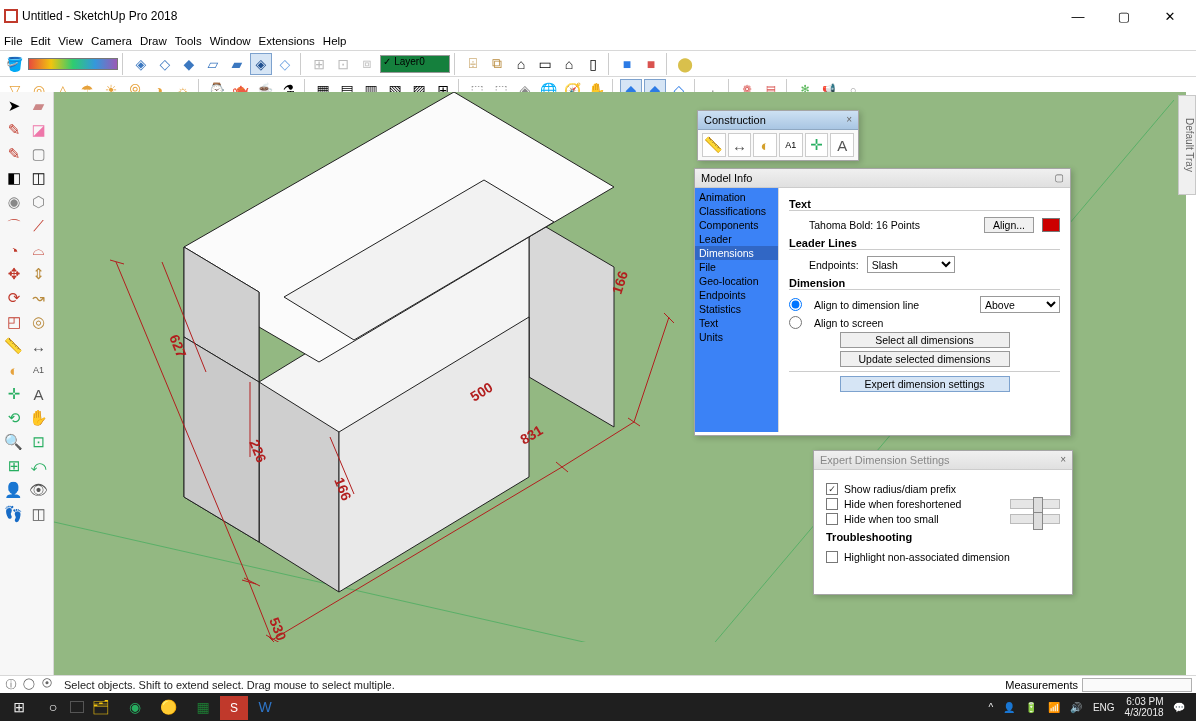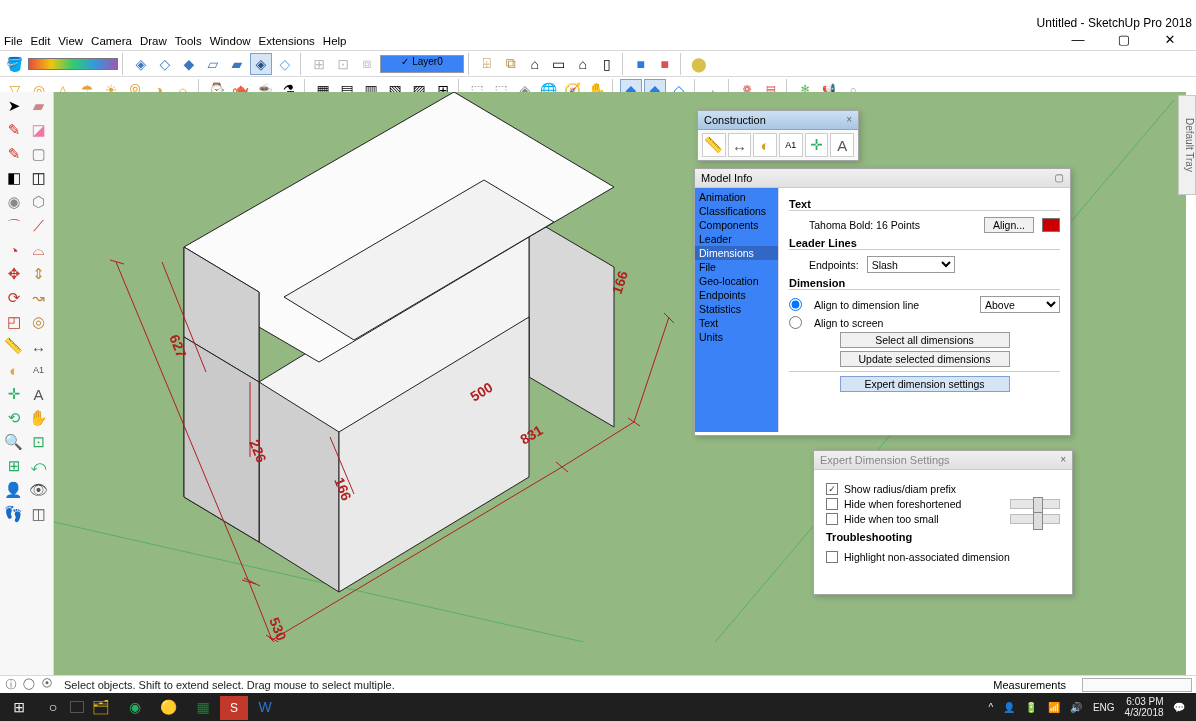--- a/index.html
+++ b/index.html
@@ -1,32 +1,32 @@
 <!DOCTYPE html>
 <html><head>
 <meta charset="utf-8">
 <style>
   * { box-sizing: border-box; margin:0; padding:0; font-family: "Segoe UI", Tahoma, sans-serif; }
   body { width:1196px; height:721px; background:#fff; overflow:hidden; font-size:11px; position:relative;}
   
-  .titlebar { height:22px; display:flex; align-items:flex-end; padding:16px 4px;flex-direction:column; }
+  .titlebar { height:22px; display:flex; align-items:center; padding:16px 4px; }
   .titlebar .appicon { width:14px; height:14px; background:#c0392b; margin-right:4px; display:inline-block; position:relative;}
   .titlebar .appicon:before { content:''; position:absolute; inset:2px; background:white;}
   .titlebar .title { font-size:12px; flex:1; }
   .winbtns { display:flex; gap:18px; padding-right:8px;}
   .winbtn { width:28px; height:18px; display:flex; align-items:center; justify-content:center; font-size:13px; cursor:pointer;}
   
   .menubar { height:18px; display:flex; align-items:center; padding:0 4px; gap:8px;}
   .menubar span { font-size:11.5px; cursor:pointer;}
   
   .toolbar { height:26px; border-top:1px solid #d8d8d8; display:flex; align-items:center; padding:0 4px; gap:2px;}
   .tb-btn { width:22px; height:22px; display:flex; align-items:center; justify-content:center; border:1px solid transparent; cursor:pointer; font-size:14px;}
   .tb-sep { width:4px; height:22px; border-left:1px solid #ccc; margin:0 2px;}
   .tb-btn.active { border:1px solid #7da2ce; background:#d6e5f5;}
-  .layer-dd { height:18px; border:1px solid #999; background:#3b82f6; font-size:10px; padding:0 20px; min-width:70px;}
+  .layer-dd { height:18px; border:1px solid #999; background:#15803d; font-size:10px; padding:0 2px; min-width:70px;}
   .gradient-swatch { width:90px; height:12px; background:linear-gradient(90deg,#e74c3c,#f1c40f,#2ecc71,#3498db,#9b59b6); border:1px solid #777;}
   
   .workarea { position:absolute; top:92px; left:54px; right:10px; bottom:28px; background:#93b882; overflow:hidden;}
   .left-toolbar { position:absolute; top:92px; left:0; width:54px; bottom:28px; background:#f7f7f7; border-right:1px solid #d8d8d8; display:grid; grid-template-columns:1fr 1fr; align-content:start; padding:2px; gap:0;}
   .lt-btn { width:24px; height:24px; display:flex; align-items:center; justify-content:center; border:1px solid transparent; cursor:pointer; font-size:15px;}
   
   .panel { position:absolute; background:#fff; border:1px solid #a5a5a5; box-shadow:2px 2px 6px rgba(0,0,0,.2); font-size:11px;}
   .panel-header { background:linear-gradient(#cde1f3,#a9c6e3); padding:3px 6px; font-size:11px; border-bottom:1px solid #8fa8c2; display:flex; justify-content:space-between;}
   .panel-header.gray { background:linear-gradient(#f0f0f0,#e0e0e0); border-bottom:1px solid #ccc;}
   .close-x { cursor:pointer; font-size:10px; color:#666;}
@@ -54,21 +54,21 @@
   .exp-body { padding:10px 12px 6px; font-size:10.5px;}
   .exp-row { display:flex; align-items:center; margin:3px 0; gap:6px;}
   .exp-row .chk { width:12px; height:12px; border:1px solid #777; display:inline-block; font-size:9px; line-height:10px; text-align:center; color:#333;}
   .exp-slider { margin-left:auto; width:50px; height:10px; background:#e6e6e6; position:relative; border:1px solid #bbb;}
   .exp-slider:before { content:''; position:absolute; left:22px; top:-3px; width:8px; height:16px; background:#ddd; border:1px solid #888;}
   .exp-section { font-weight:bold; font-size:11px; margin-top:6px;}
   .status-strip { position:absolute; left:0; right:0; bottom:28px; height:18px; background:#fff; border-top:1px solid #d8d8d8; display:flex; align-items:center; font-size:11px; padding:0 4px;}
   .status-left-icons { display:flex; gap:4px;}
   .status-left-icons span { width:14px; text-align:center; color:#666; font-size:11px; cursor:pointer;}
   .status-hint { margin-left:10px; color:#222;}
-  .status-right { margin-left:auto; display:flex; align-items:center; gap:16px;}
+  .status-right { margin-left:auto; display:flex; align-items:center; gap:4px;}
   .measure-label { font-size:11px;}
   .measure-box { width:110px; height:14px; border:1px solid #b0b0b0; background:#fafafa;}
   
   .taskbar { position:absolute; left:0; right:0; bottom:0; height:28px; background:#1f1f1f; display:flex; align-items:center; padding:0 2px;}
   .task-item { width:34px; height:28px; display:flex; align-items:center; justify-content:center; color:#eee; font-size:14px; cursor:pointer;}
   .task-right { margin-left:auto; display:flex; align-items:center; gap:10px; color:#eee; font-size:10px; padding-right:8px;}
   .task-right .clock { text-align:right; line-height:11px;}
   
   .rt-tray { position:absolute; right:0; top:95px; width:18px; height:100px; background:#f0f0f0; border:1px solid #c8c8c8; writing-mode:vertical-rl; text-orientation:mixed; text-align:center; font-size:10px; color:#666; cursor:pointer;}
   

